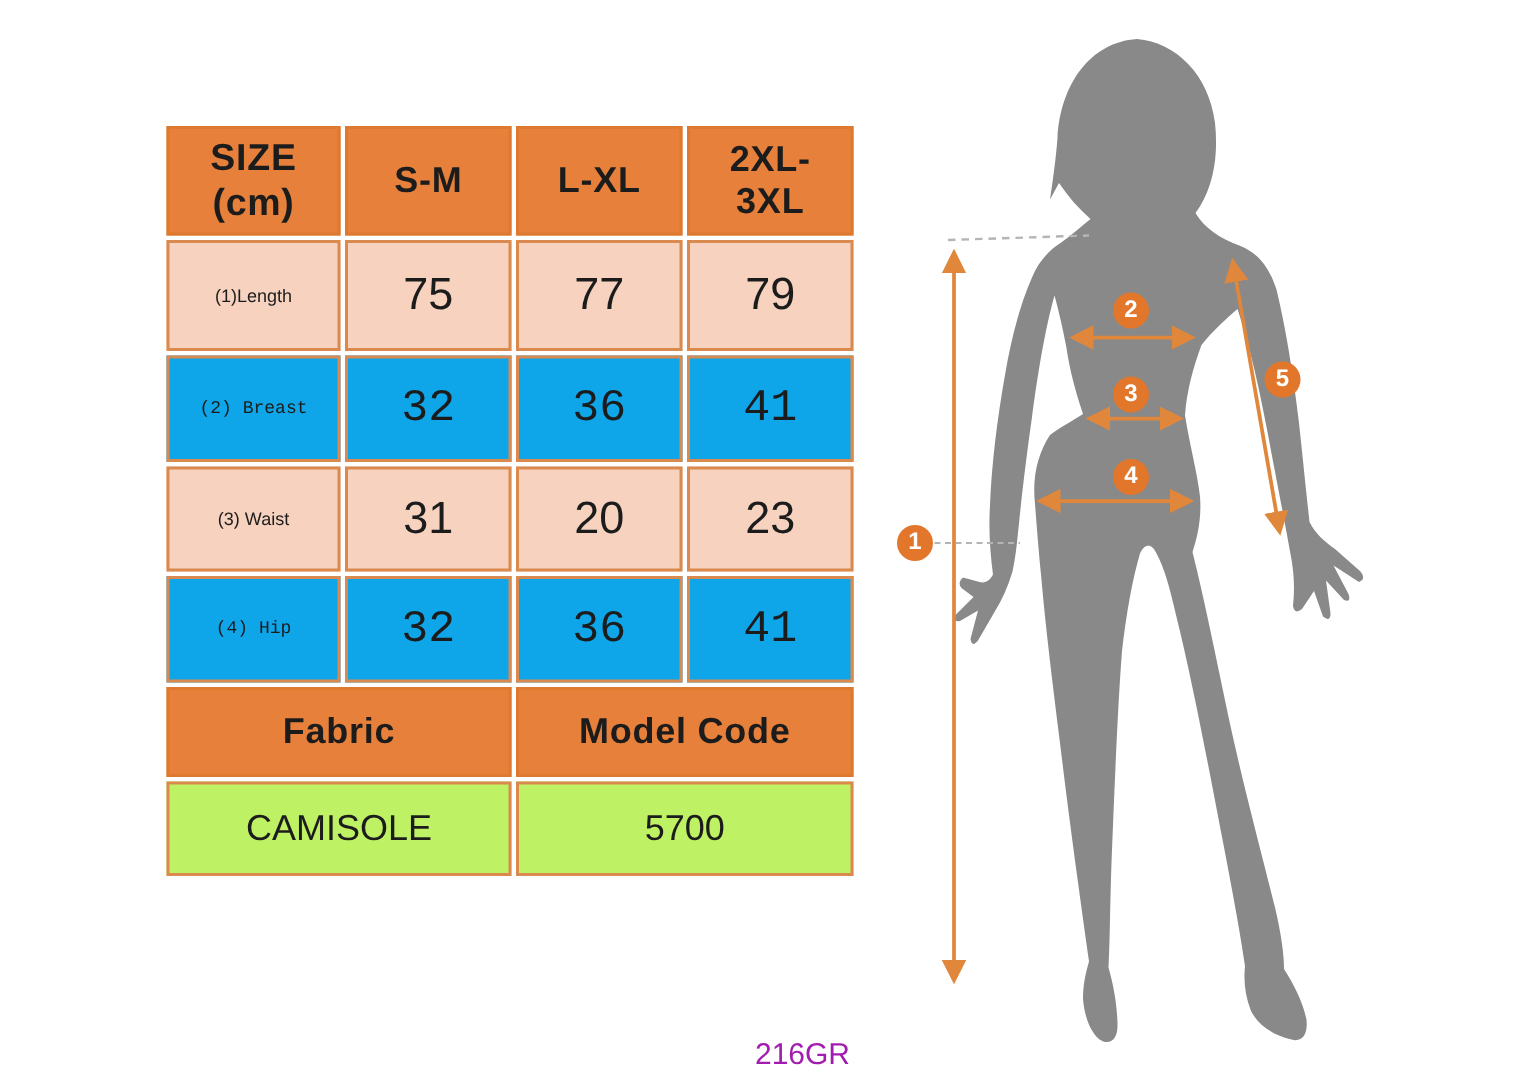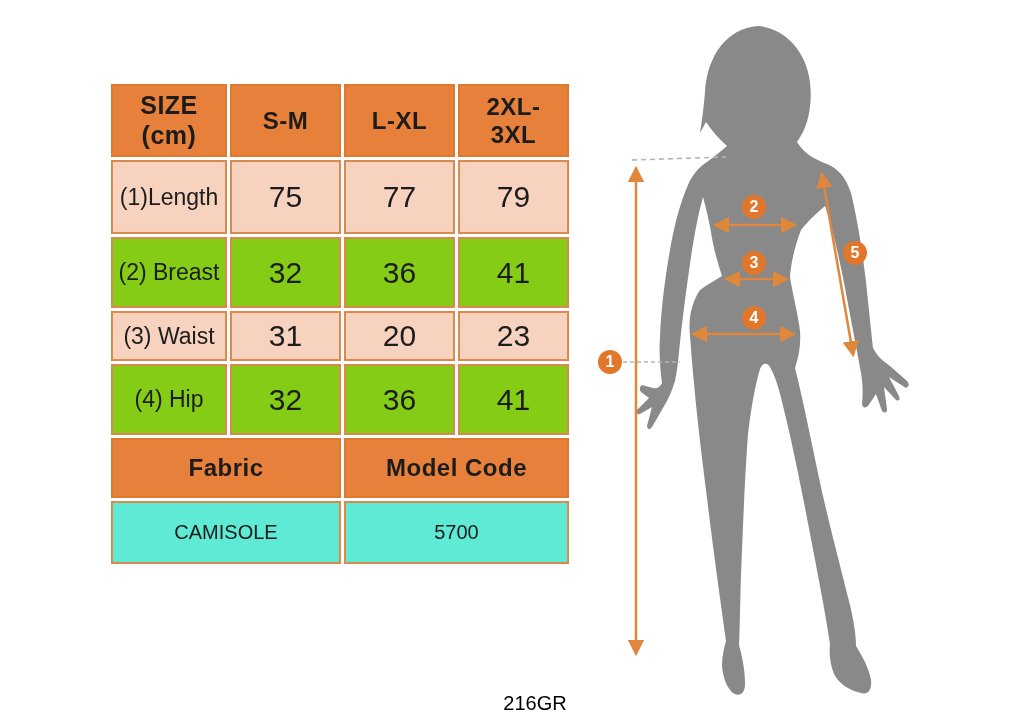--- a/index.html
+++ b/index.html
@@ -16,28 +16,28 @@
   }
   table.size-table td, table.size-table th{
     box-sizing:border-box;text-align:center;vertical-align:middle;
     border:2px solid #DB8A4F;padding:0 4px;color:#1c1c1c;
   }
   .head{
     background:#E6803A;border-color:#DE7A30 !important;
     color:#FBF2E8;font-weight:bold;font-size:24px;letter-spacing:0.5px;
   }
   .size-head{font-size:25px;line-height:1.18;}
-  td.label{font-size:23px;line-height:1.25;background:inherit;}
+  td.label{font-size:12px;line-height:1.25;background:inherit;}
   td.val{font-size:30px;}
   tr.dark td{background:#F6D2BF;}
-  tr.light td{background:#84cc16;}
-  tr.footer-vals td{background:#5eead4;font-size:20px;margin-top:48px;}
+  tr.light td{background:#0ea5e9;font-family:Liberation Mono, monospace;}
+  tr.footer-vals td{background:#bef264;font-size:24px;margin-top:48px;}
   .note{
     position:absolute;left:475px;top:692px;width:120px;text-align:center;
-    font-size:20px;color:#000000;
+    font-size:20px;color:#a21caf;
   }
 
   
   .figure-area{position:absolute;left:0;top:0;width:1024px;height:728px;}
   .figure-area svg{position:absolute;left:0;top:0;}
   .marker{
     position:absolute;width:24px;height:24px;border-radius:50%;
     background:#E2772C;color:#ffffff;font-weight:bold;font-size:16px;
     line-height:24px;text-align:center;z-index:5;
   }
@@ -74,21 +74,21 @@
       <td class="val">75</td>
       <td class="val">77</td>
       <td class="val">79</td>
     </tr>
     <tr class="light" style="height:71px">
       <td class="label">(2) Breast</td>
       <td class="val">32</td>
       <td class="val">36</td>
       <td class="val">41</td>
     </tr>
-    <tr class="dark" style="height:50px">
+    <tr class="dark" style="height:70px">
       <td class="label">(3) Waist</td>
       <td class="val">31</td>
       <td class="val">20</td>
       <td class="val">23</td>
     </tr>
     <tr class="light" style="height:71px">
       <td class="label">(4) Hip</td>
       <td class="val">32</td>
       <td class="val">36</td>
       <td class="val">41</td>

